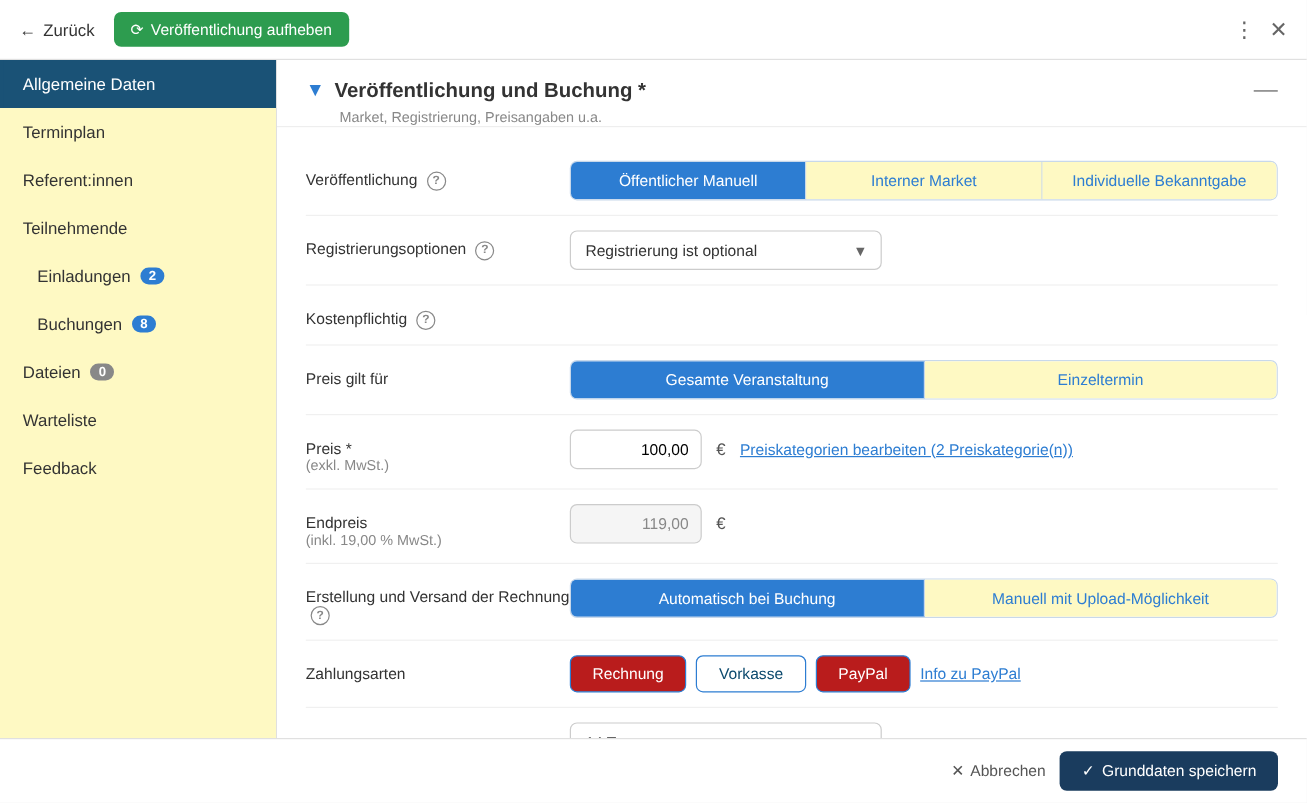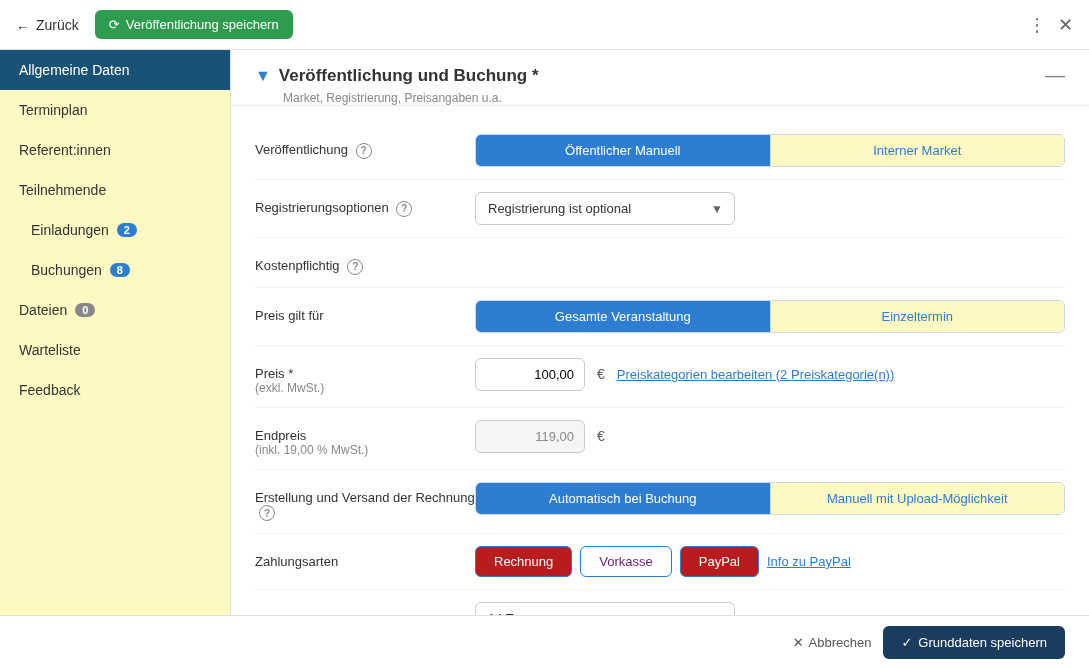--- a/index.html
+++ b/index.html
@@ -58,21 +58,21 @@
     .toggle-slider:before { content: ''; position: absolute; height: 20px; width: 20px; left: 24px; bottom: 3px; background: #fff; border-radius: 50%; transition: .3s; }
 
     
     .price-input-group { display: flex; align-items: center; gap: 12px; }
     .price-input { width: 110px; padding: 8px 10px; border: 1px solid #ccc; border-radius: 6px; font-size: 13px; text-align: right; }
     .price-currency { font-size: 14px; color: #555; }
     .price-link { color: #2d7dd2; font-size: 13px; text-decoration: underline; cursor: pointer; }
 
     
     .payment-btns { display: flex; gap: 8px; align-items: center; flex-wrap: wrap; }
-    .payment-btn { padding: 7px 18px; font-size: 13px; border-radius: 6px; border: 1px solid #2d7dd2; cursor: pointer; background: #fff; color: #701a75; }
+    .payment-btn { padding: 7px 18px; font-size: 13px; border-radius: 6px; border: 1px solid #2d7dd2; cursor: pointer; background: #fff; color: #0c4a6e; }
     .payment-btn.active { background: #b91c1c; color: #fff; }
     .payment-link { color: #2d7dd2; font-size: 13px; text-decoration: underline; cursor: pointer; }
 
     
     .footer-bar { display: flex; align-items: center; justify-content: flex-end; gap: 12px; padding: 12px 24px; background: #fff; border-top: 1px solid #e0e0e0; height: 54px; flex-shrink: 0; }
     .cancel-btn { background: none; border: none; cursor: pointer; color: #555; font-size: 13px; display: flex; align-items: center; gap: 5px; }
     .save-btn { background: #1a3c5e; color: #fff; border: none; border-radius: 6px; padding: 9px 18px; font-size: 13px; cursor: pointer; display: flex; align-items: center; gap: 6px; }
 
     .section-header-row { display: flex; align-items: center; padding: 14px 24px 0 24px; }
   </style>
@@ -80,21 +80,21 @@
 <body>
 
 <div class="top-bar">
   <div class="top-bar-left">
     <button class="back-btn">
       <span>←</span>
       <span>Zurück</span>
     </button>
     <button class="publish-btn">
       <span>⟳</span>
-      <span>Veröffentlichung speichern</span>
+      <span>Veröffentlichung aufheben</span>
     </button>
   </div>
   <div class="top-bar-right">
     <button class="icon-btn">⋮</button>
     <button class="icon-btn">✕</button>
   </div>
 </div>
 
 <div class="main-layout">
 
@@ -151,20 +151,21 @@
 
         <div class="form-row">
           <div class="form-label">
             <span>Veröffentlichung</span>
             <span class="help-icon">?</span>
           </div>
           <div class="form-control">
             <div class="btn-group" style="width:100%; max-width:680px;">
               <button class="btn active">Öffentlicher Manuell</button>
               <button class="btn">Interner Market</button>
+              <button class="btn">Individuelle Bekanntgabe</button>
             </div>
           </div>
         </div>
 
         <div class="form-row">
           <div class="form-label">
             <span>Registrierungsoptionen</span>
             <span class="help-icon">?</span>
           </div>
           <div class="form-control">

